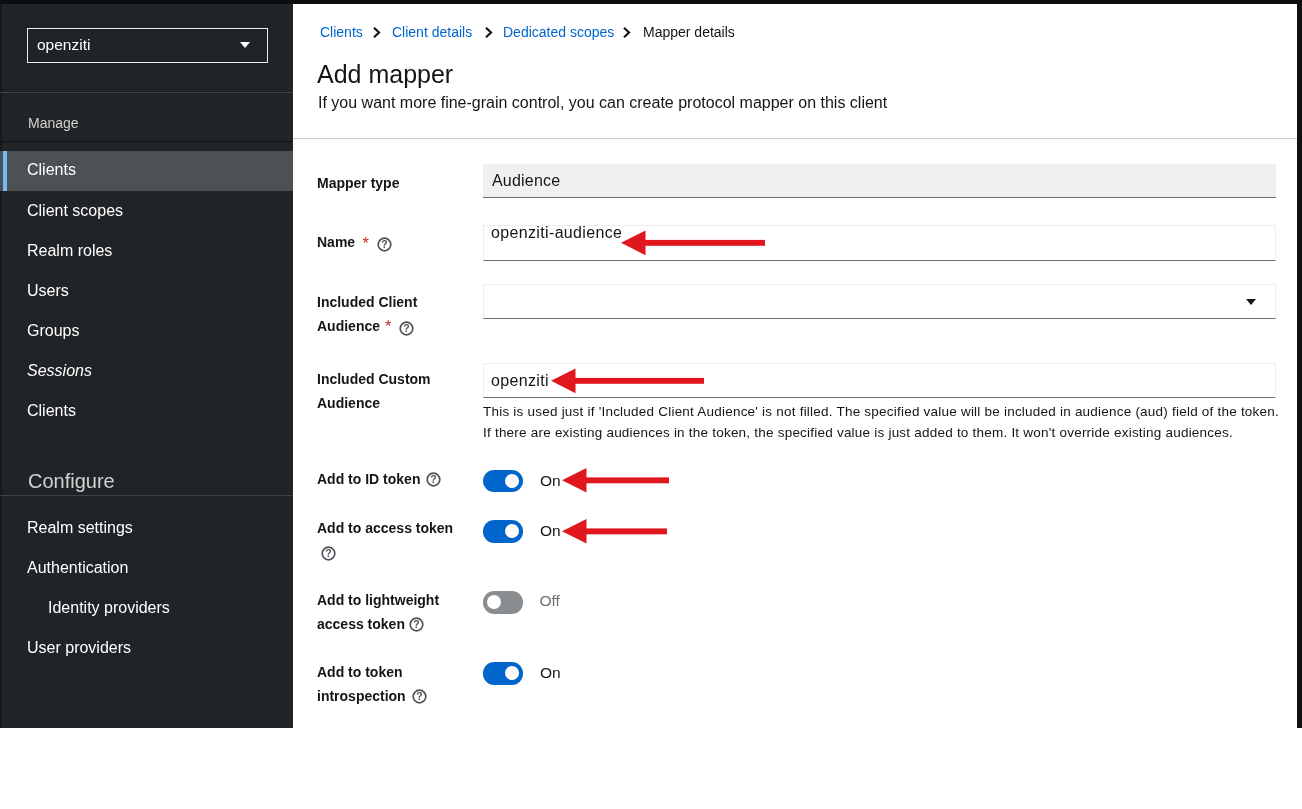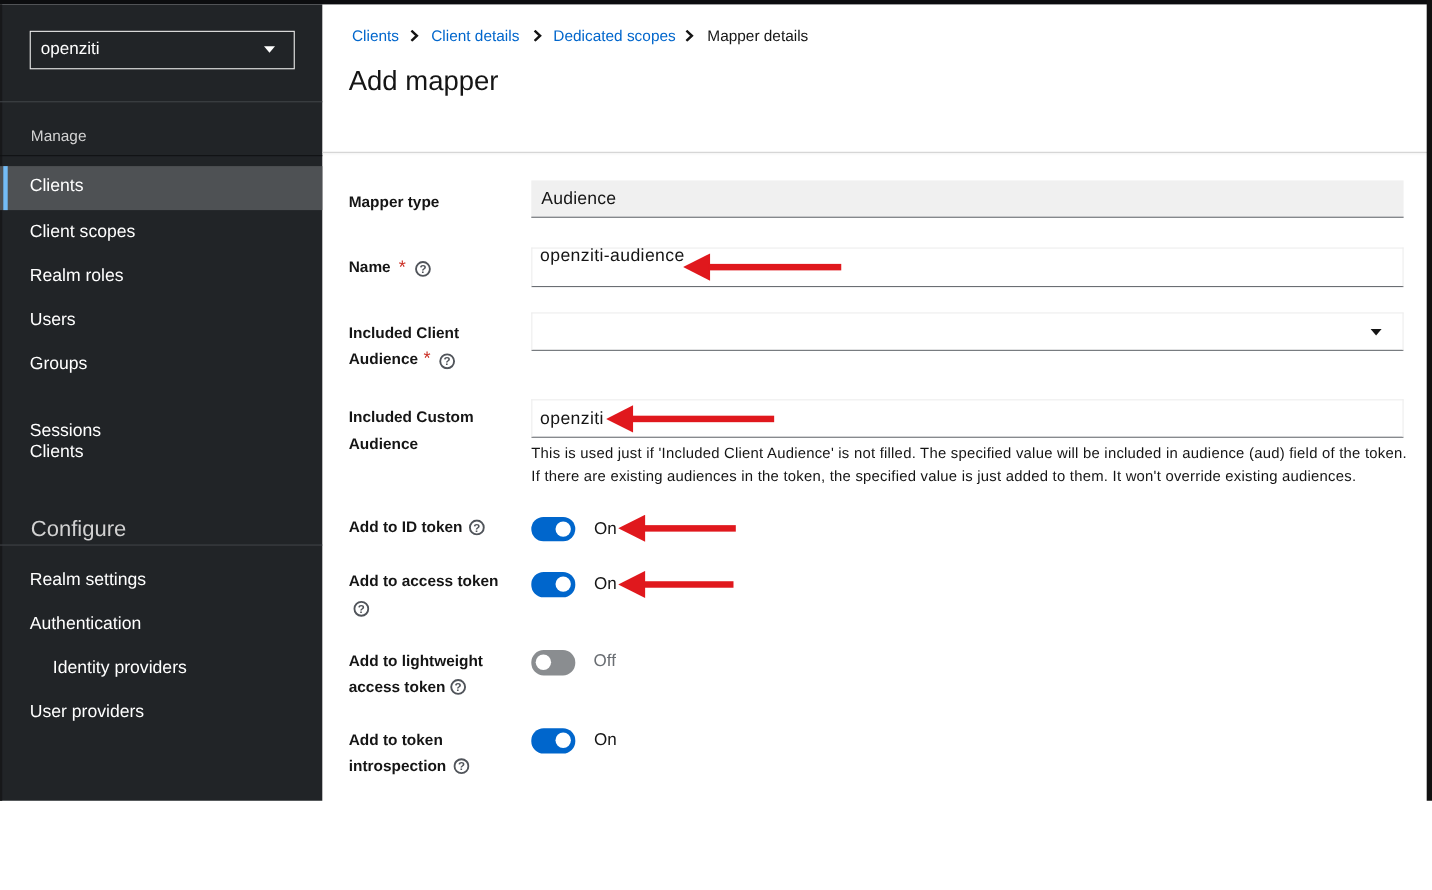--- a/index.html
+++ b/index.html
@@ -33,21 +33,21 @@
 
     <div class="abs" style="left:0;top:146.5px;width:293px;height:40.5px;background:#4e5154;"></div>
     <div class="abs" style="left:3px;top:146.5px;width:4px;height:40.5px;background:#73bcf7;"></div>
   </div>
 
   <div class="navitem" style="top:162px;">Clients</div>
   <div class="navitem" style="top:203px;">Client scopes</div>
   <div class="navitem" style="top:243px;">Realm roles</div>
   <div class="navitem" style="top:283px;">Users</div>
   <div class="navitem" style="top:323px;">Groups</div>
-  <div class="navitem" style="top:384px;">Sessions</div>
+  <div class="navitem" style="top:363px;font-style:italic;">Sessions</div>
   <div class="navitem" style="top:403px;">Clients</div>
   <div class="abs" style="left:28px;top:474px;font-size:20px;color:#d2d2d2;line-height:14px;">Configure</div>
   <div class="abs" style="left:0;top:495px;width:293px;height:1px;background:#3f4246;"></div>
   <div class="navitem" style="top:520px;">Realm settings</div>
   <div class="navitem" style="top:560px;">Authentication</div>
   <div class="navitem" style="top:600px;margin-left:21px;">Identity providers</div>
   <div class="navitem" style="top:640px;">User providers</div>
 
   <div class="abs" style="left:293px;top:138px;width:1009px;height:1px;background:#d2d2d2;box-shadow:0 1px 2px rgba(0,0,0,0.08);"></div>
 
@@ -59,20 +59,21 @@
   <svg class="abs" style="left:484px;top:27px;" width="9" height="11" viewBox="0 0 9 11">
       <path d="M2 0.8l5 4.7-5 4.7" stroke="#151515" stroke-width="2.2" fill="none"></path>
     </svg>
   <div class="abs" style="left:503px;top:25px;font-size:14px;color:#0066cc;line-height:14px;">Dedicated scopes</div>
   <svg class="abs" style="left:622px;top:27px;" width="9" height="11" viewBox="0 0 9 11">
       <path d="M2 0.8l5 4.7-5 4.7" stroke="#151515" stroke-width="2.2" fill="none"></path>
     </svg>
   <div class="abs" style="left:643px;top:25px;font-size:14px;color:#151515;line-height:14px;">Mapper details</div>
 
   <div class="abs" style="left:317px;top:61.2px;font-size:25px;color:#151515;line-height:26px;">Add mapper</div>
+  <div class="abs" style="left:318px;top:95px;font-size:16px;color:#151515;line-height:16px;">If you want more fine-grain control, you can create protocol mapper on this client</div>
 
   <div class="lbl" style="left:317px;top:175.5px;">Mapper type</div>
   <div class="abs" style="left:483px;top:163.5px;width:793px;height:34px;background:#f0f0f0;border-bottom:1px solid #6a6e73;"></div>
   <div class="abs" style="left:492px;top:173px;font-size:16px;letter-spacing:0.2px;color:#151515;line-height:16px;">Audience</div>
 
   <div class="lbl" style="left:317px;top:235px;">Name</div>
   <div class="abs" style="left:362.5px;top:235px;font-size:16.5px;color:#ca2b20;line-height:16px;">*</div>
   <svg class="q" style="left:376.6px;top:236.9px;" width="15" height="15" viewBox="0 0 15 15">
       <circle cx="7.5" cy="7.5" r="6.3" fill="none" stroke="#50545a" stroke-width="1.7"></circle>
       <text x="7.5" y="11.2" font-size="10.5" font-weight="bold" text-anchor="middle" fill="#50545a" font-family="Liberation Sans, sans-serif">?</text>

